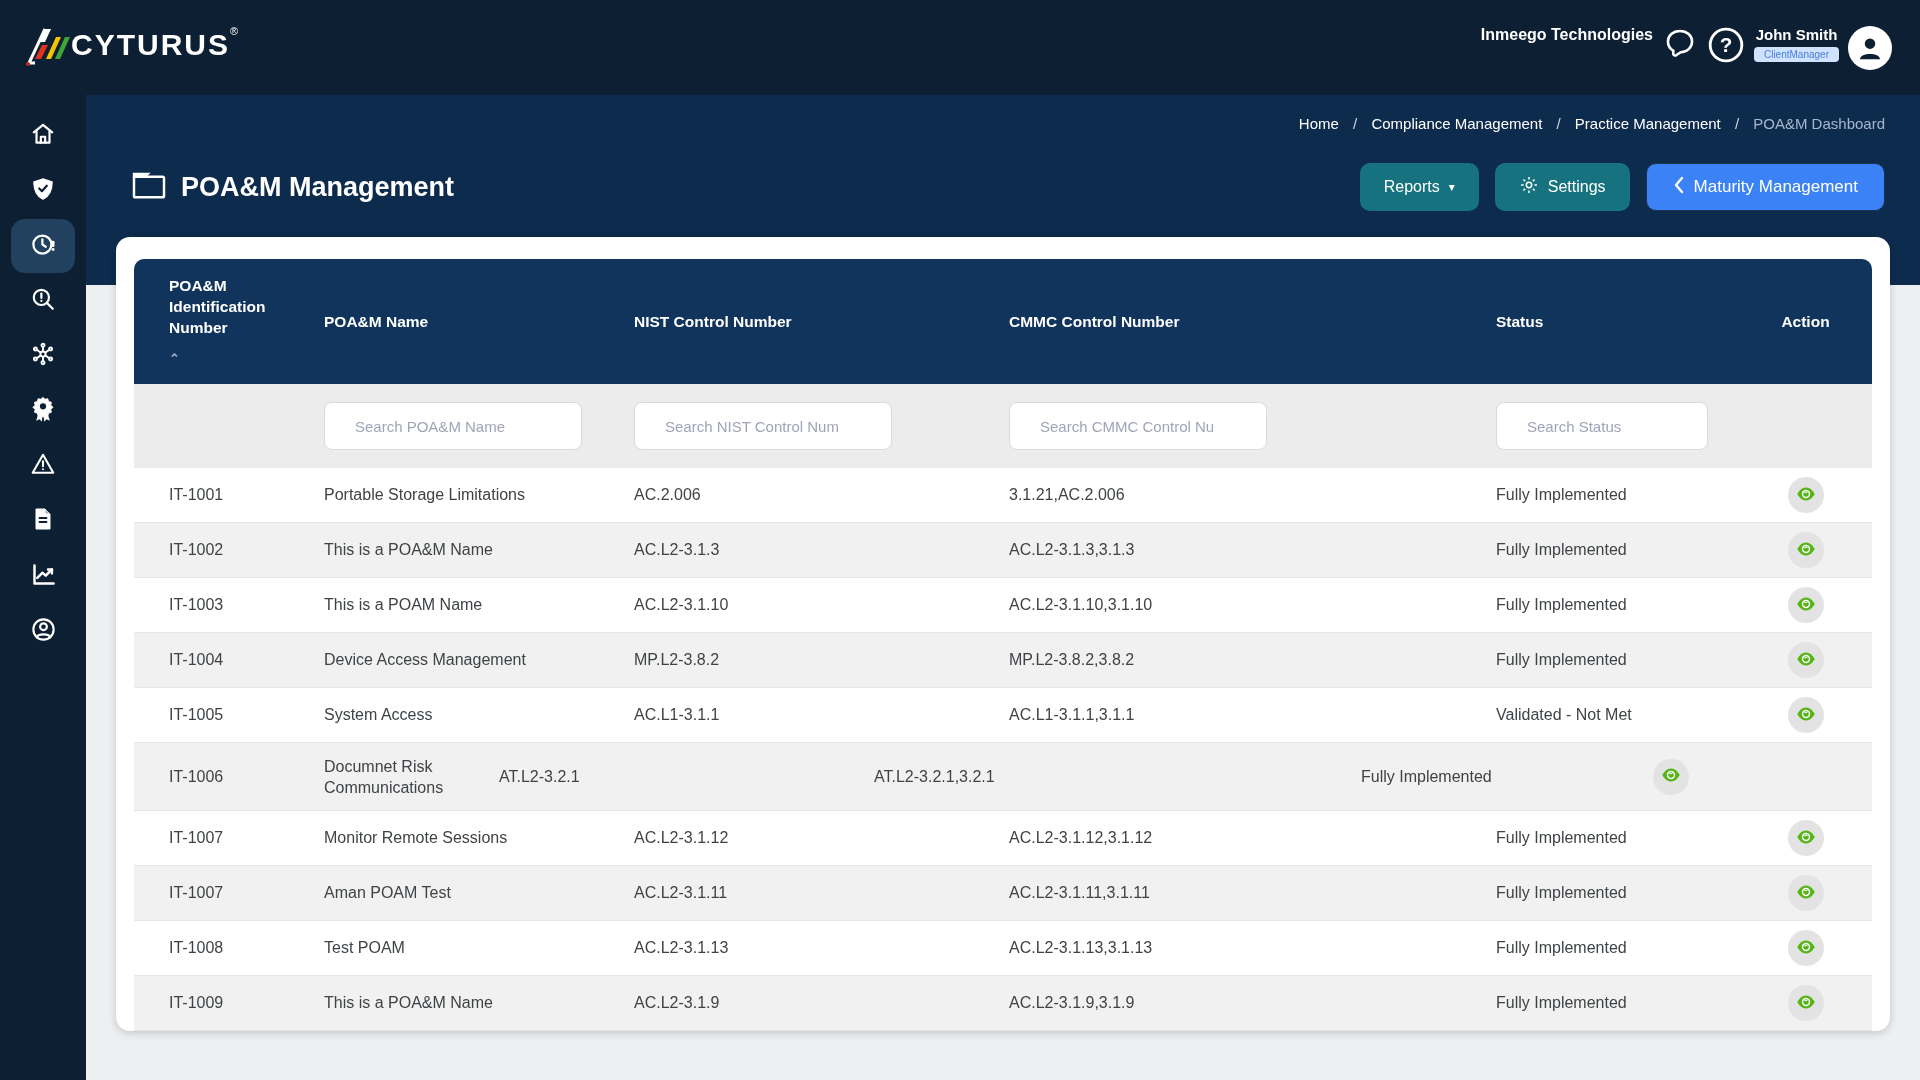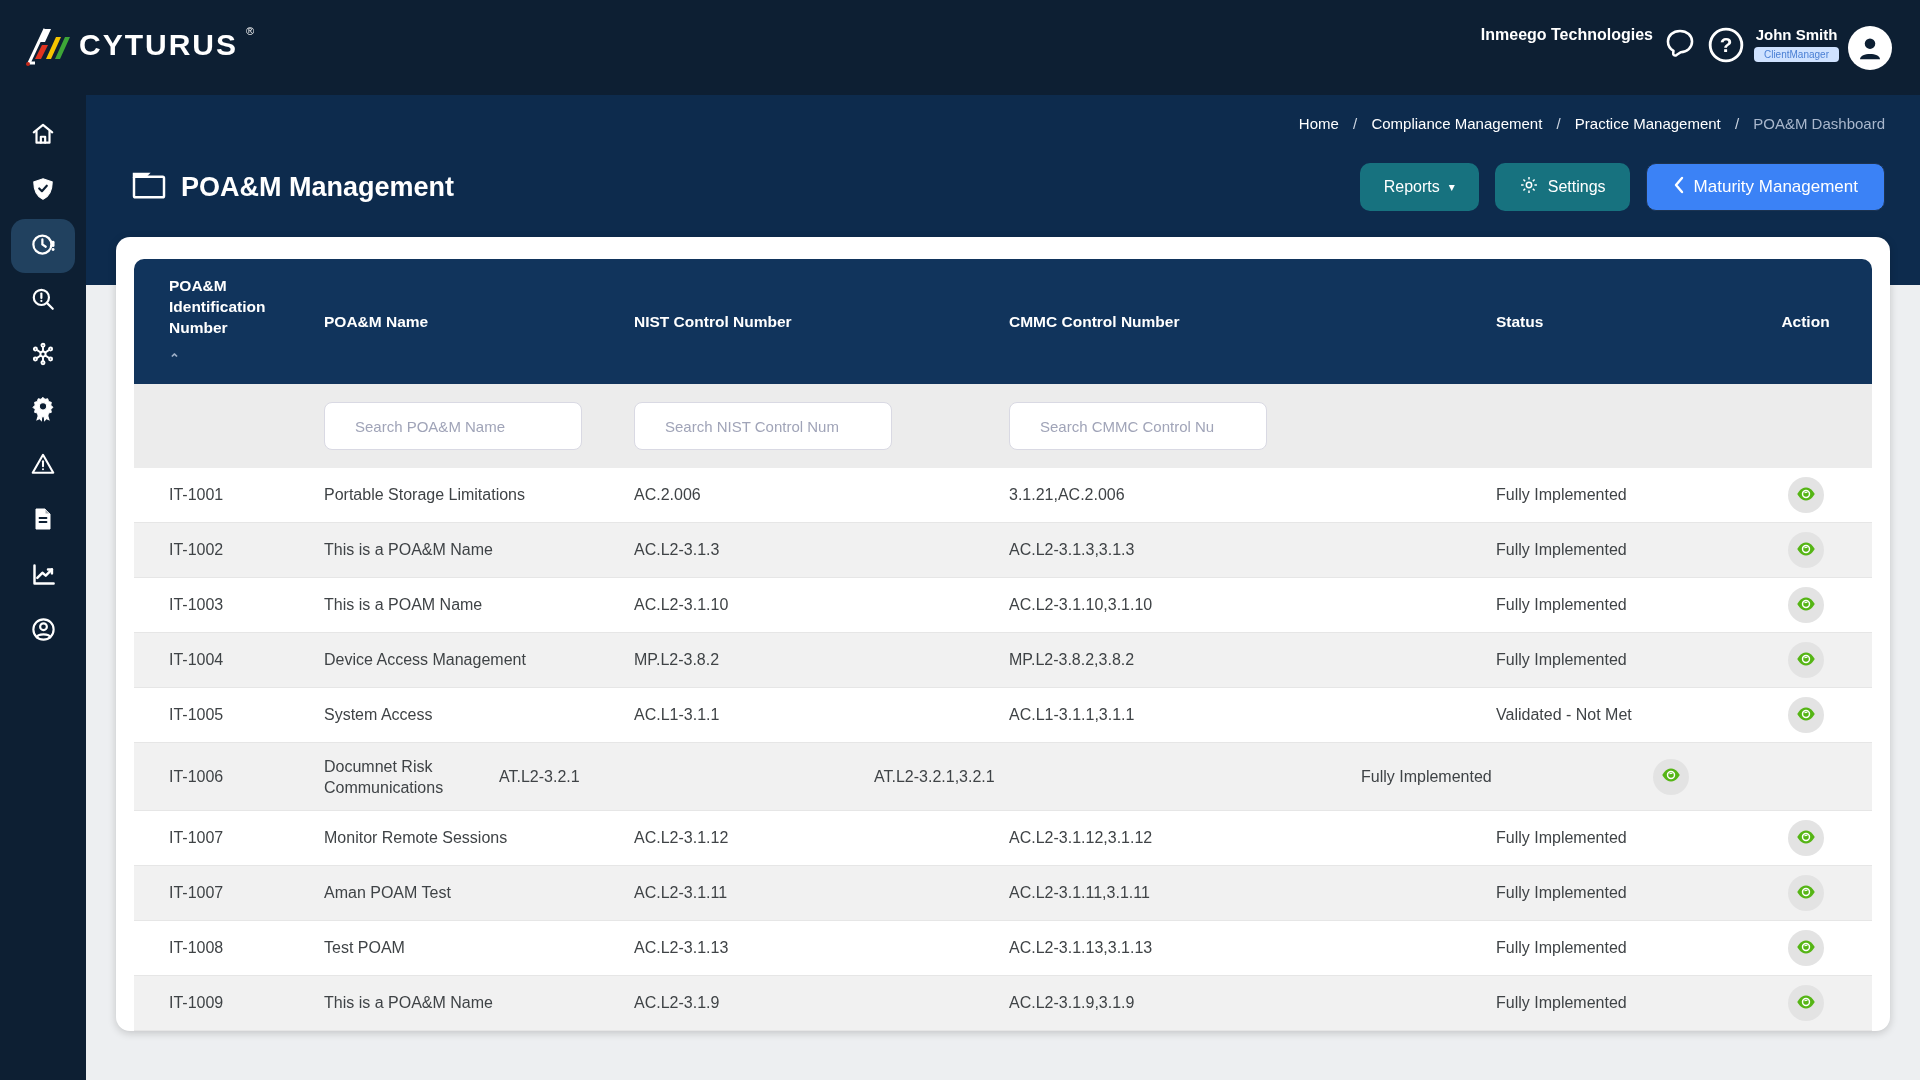--- a/index.html
+++ b/index.html
@@ -1,20 +1,20 @@
 <!DOCTYPE html>
 <html><head>
 <meta charset="utf-8">
 <style>
   * { margin:0; padding:0; box-sizing:border-box; }
   html,body { width:1920px; height:1080px; overflow:hidden; font-family:"Liberation Sans", sans-serif; background:#edeff1; }
 
   
   .topbar { height:95px; background:#0d1f33; display:flex; align-items:center; padding:0 28px 0 25px; }
-  .brand { display:flex; align-items:flex-start; gap:8px; }
+  .brand { display:flex; align-items:flex-start; gap:0; }
   .brand-name { color:#fff; font-size:30px; font-weight:bold; letter-spacing:2px; line-height:40px; }
   .reg { color:#fff; font-size:11px; vertical-align:super; }
   .topbar-right { margin-left:auto; display:flex; align-items:flex-start; gap:9px; }
   .org-name { color:#fff; font-size:16px; font-weight:bold; }
   .icon-btn { background:none; border:none; cursor:pointer; display:flex; align-items:center; }
   .user-block { display:flex; flex-direction:column; align-items:center; gap:4px; }
   .user-name { color:#fff; font-size:15px; font-weight:bold; }
   .user-role { background:#cfe2ff; color:#4a7fd4; font-size:10px; padding:2px 10px; border-radius:4px; }
   .avatar { width:44px; height:44px; border-radius:50%; background:#fff; display:flex; align-items:center; justify-content:center; }
 
@@ -289,20 +289,21 @@
           <div class="col-cmmc">CMMC Control Number</div>
           <div class="col-status">Status</div>
           <div class="col-action">Action</div>
         </div>
 
         <div class="frow">
           <div class="col-id"></div>
           <div class="col-name"><input type="text" placeholder="Search POA&amp;M Name" style=""></div>
           <div class="col-nist"><input type="text" placeholder="Search NIST Control Num" style=""></div>
           <div class="col-cmmc"><input type="text" placeholder="Search CMMC Control Nu" style=""></div>
+          <div class="col-status"><input type="text" placeholder="Search Status" style=""></div>
           <div class="col-action"></div>
         </div>
 
         <div class="rows-wrap">
   <div class="row">
     <div class="col-id cell-id">IT-1001</div>
     <div class="col-name cell-name">Portable Storage Limitations</div>
     <div class="col-nist cell-nist">AC.2.006</div>
     <div class="col-cmmc cell-cmmc">3.1.21,AC.2.006</div>
     <div class="col-status cell-status">Fully Implemented</div>

